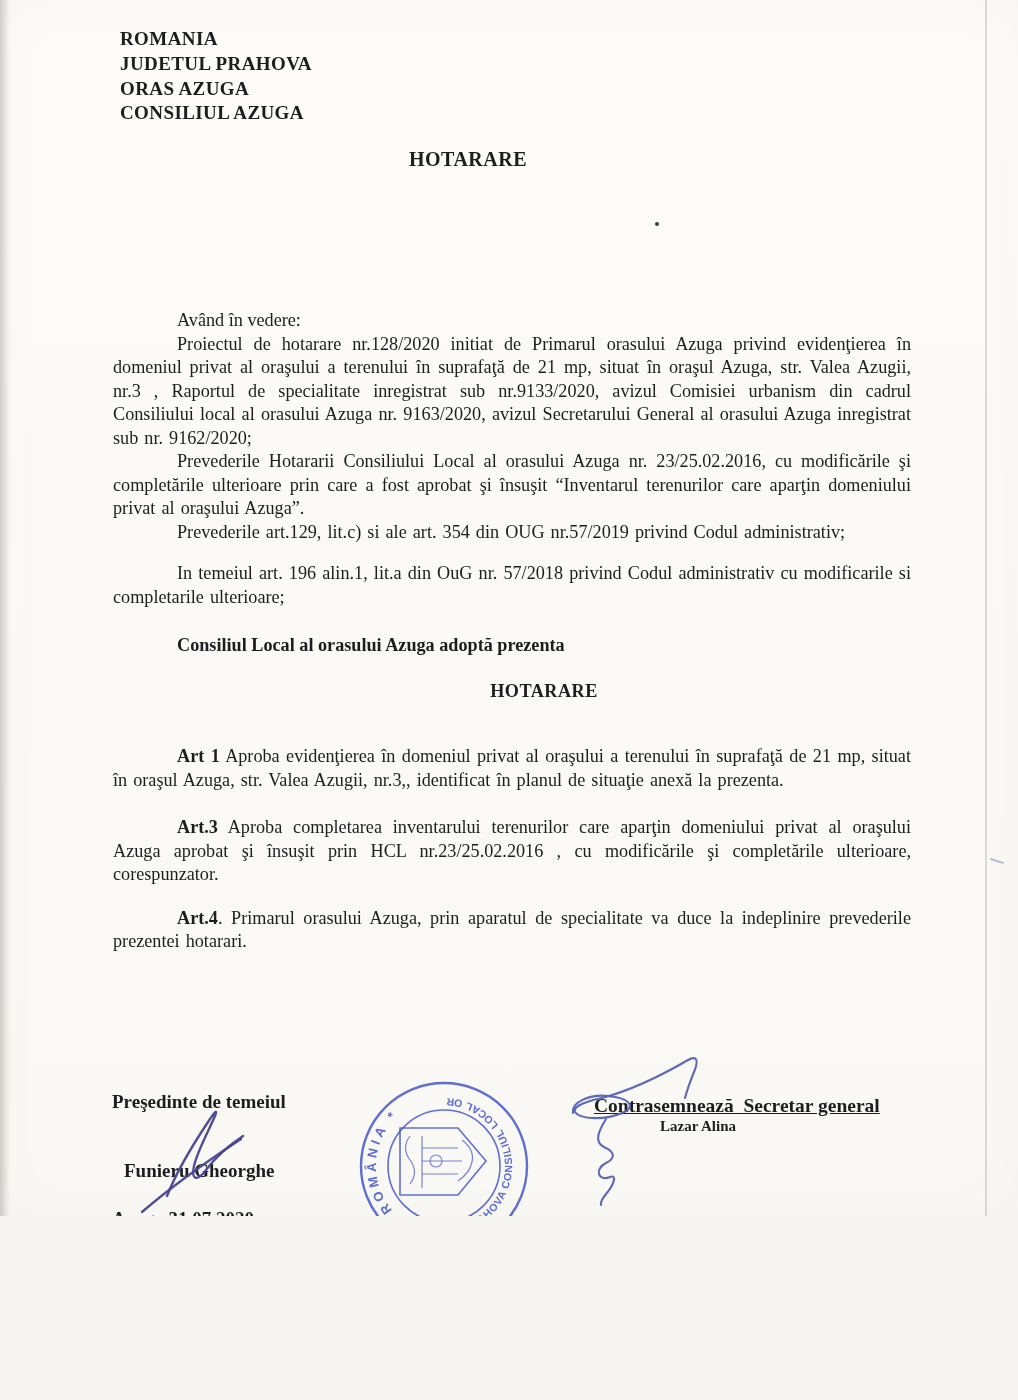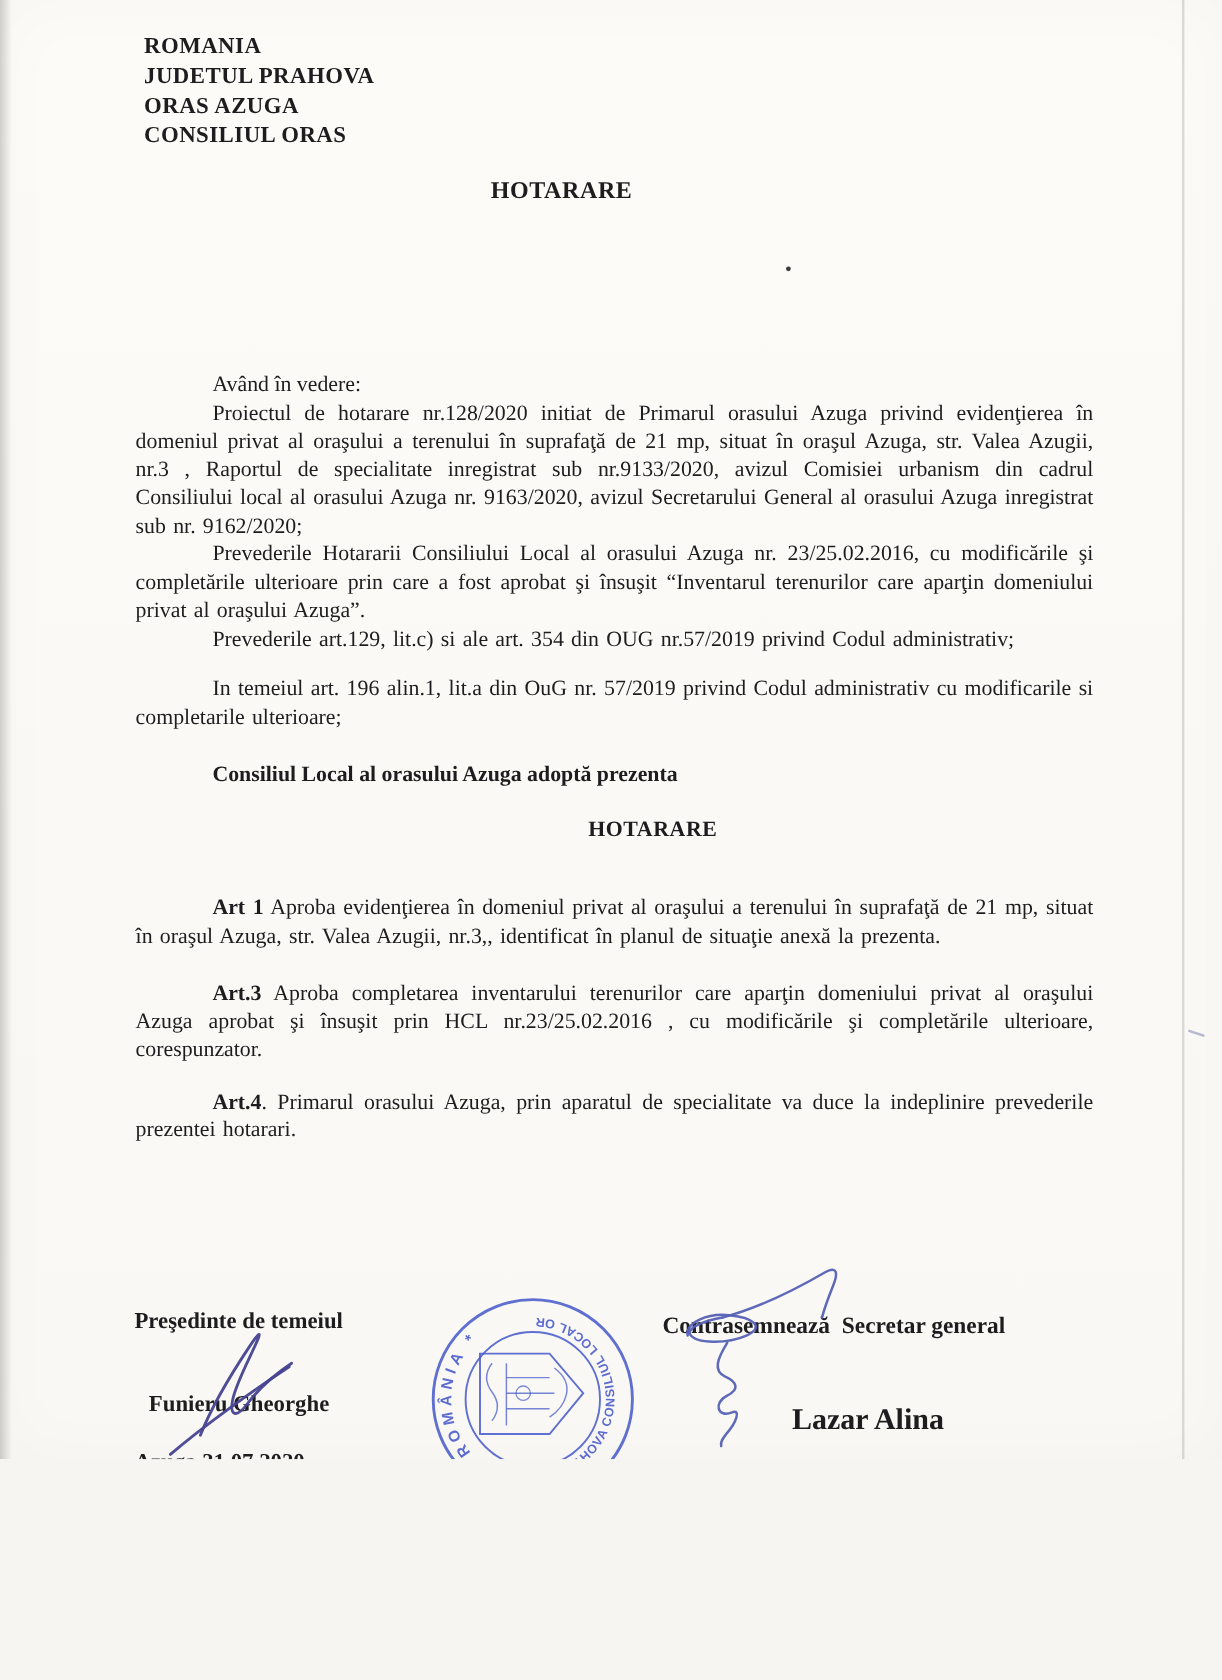--- a/index.html
+++ b/index.html
@@ -34,53 +34,53 @@
   .mt22{margin-top:22px!important;}
   .mt42{margin-top:42px!important;font-family:Liberation Serif, serif;}
   .mt23{margin-top:23px!important;}
   .mt24{margin-top:24px!important;}
   .mt20{margin-top:20px!important;}
   .f{position:absolute;font-weight:bold;font-size:19px;white-space:pre;}
   .president-title{left:112px;top:1091px;}
   .president-name{left:124px;top:1116px;margin-top:44px;}
   .place-date{left:112px;top:1208px;}
   .doc-number{left:112px;top:1234px;}
-  .countersign{left:552px;top:1095px;font-size:19.5px;}
-  .secretary-name{left:660px;top:1170px;font-size:25px;}
+  .countersign{left:594px;top:1095px;font-size:19.5px;text-decoration:underline;}
+  .secretary-name{left:660px;top:1118px;font-size:15px;}
   .overlay{position:absolute;left:0;top:0;pointer-events:none;}
   .stamp-stroke{fill:none;stroke:#4a5ccc;stroke-opacity:0.88;}
   .stamp-text{fill:#4a5ccc;fill-opacity:0.9;font-family:"Liberation Sans",sans-serif;font-weight:bold;}
   .sig-president{fill:none;stroke:#474391;stroke-width:2.4;stroke-linecap:round;stroke-opacity:0.95;}
   .sig-secretary{fill:none;stroke:#5661b5;stroke-width:2.1;stroke-linecap:round;stroke-opacity:0.95;}
 </style>
 </head>
 <body>
 
 <div class="page">
 
   <div class="scan-edge"></div>
   <div class="scan-line"></div>
   <div class="speck-blue"></div>
 
   <header class="letterhead">
     <div>ROMANIA</div>
     <div>JUDETUL PRAHOVA</div>
     <div>ORAS AZUGA</div>
-    <div>CONSILIUL ORAS</div>
+    <div>CONSILIUL AZUGA</div>
   </header>
 
   <div class="doc-title">HOTARARE</div>
   <div class="stray-dot"></div>
 
   <main class="body">
     <p>Având în vedere:</p>
     <p class="just">Proiectul de hotarare nr.128/2020 initiat de Primarul orasului Azuga privind evidenţierea în domeniul privat al oraşului a terenului în suprafaţă de 21 mp, situat în oraşul Azuga, str. Valea Azugii, nr.3 , Raportul de specialitate inregistrat sub nr.9133/2020, avizul Comisiei urbanism din cadrul Consiliului local al orasului Azuga nr. 9163/2020, avizul Secretarului General al orasului Azuga inregistrat sub nr. 9162/2020;</p>
     <p class="just">Prevederile Hotararii Consiliului Local al orasului Azuga  nr. 23/25.02.2016, cu modificările şi completările ulterioare prin care a fost aprobat şi însuşit “Inventarul terenurilor care aparţin domeniului privat al oraşului Azuga”.</p>
     <p class="just">Prevederile art.129, lit.c) si ale art. 354 din OUG nr.57/2019 privind Codul administrativ;</p>
-    <p class="just mt18">In temeiul art. 196 alin.1, lit.a din OuG nr. 57/2019 privind Codul administrativ cu modificarile si completarile ulterioare;</p>
+    <p class="just mt18">In temeiul art. 196 alin.1, lit.a din OuG nr. 57/2018 privind Codul administrativ cu modificarile si completarile ulterioare;</p>
     <p class="bold mt25">Consiliul Local al orasului Azuga adoptă prezenta</p>
     <p class="center bold mt22">HOTARARE</p>
     <p class="just mt42"><b>Art 1</b><span> Aproba  evidenţierea în domeniul privat al oraşului a terenului în suprafaţă de 21 mp, situat în oraşul Azuga, str. Valea Azugii, nr.3,, identificat în planul de situaţie anexă la prezenta.</span></p>
     <p class="just mt24"><b>Art.3</b><span> Aproba completarea inventarului terenurilor care aparţin domeniului privat al oraşului Azuga aprobat şi însuşit  prin HCL nr.23/25.02.2016 , cu modificările şi completările ulterioare, corespunzator.</span></p>
     <p class="just mt20"><b>Art.4</b><span>. Primarul orasului Azuga, prin aparatul de specialitate va duce la indeplinire prevederile prezentei hotarari.</span></p>
   </main>
 
   <div class="f president-title">Preşedinte de temeiul</div>
   <div class="f president-name">Funieru Gheorghe</div>
   <div class="f place-date">Azuga 31.07.2020</div>

